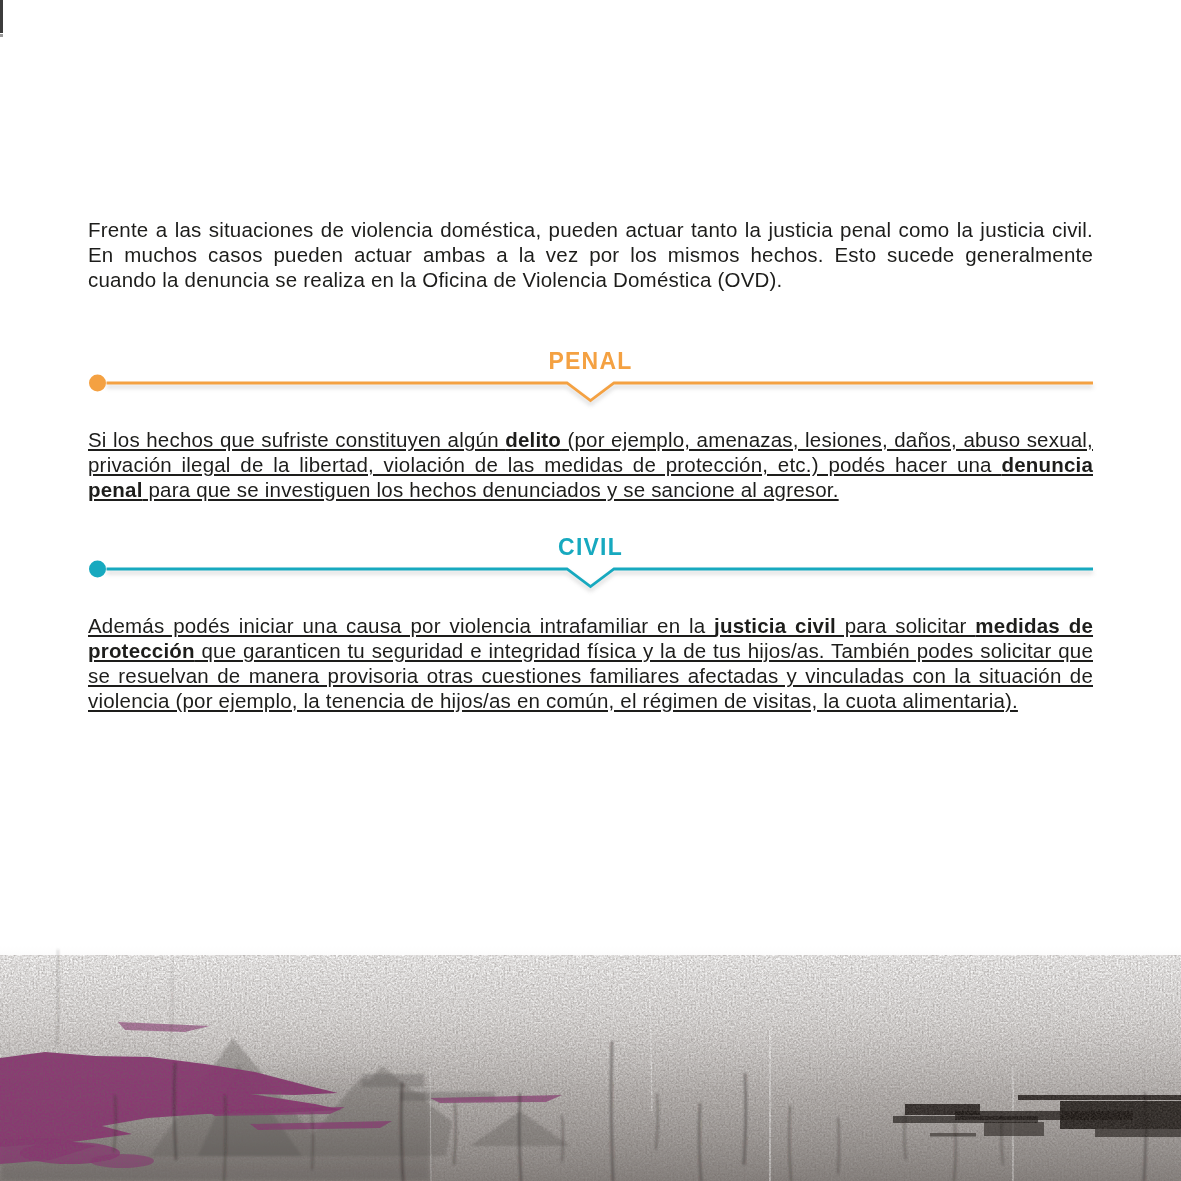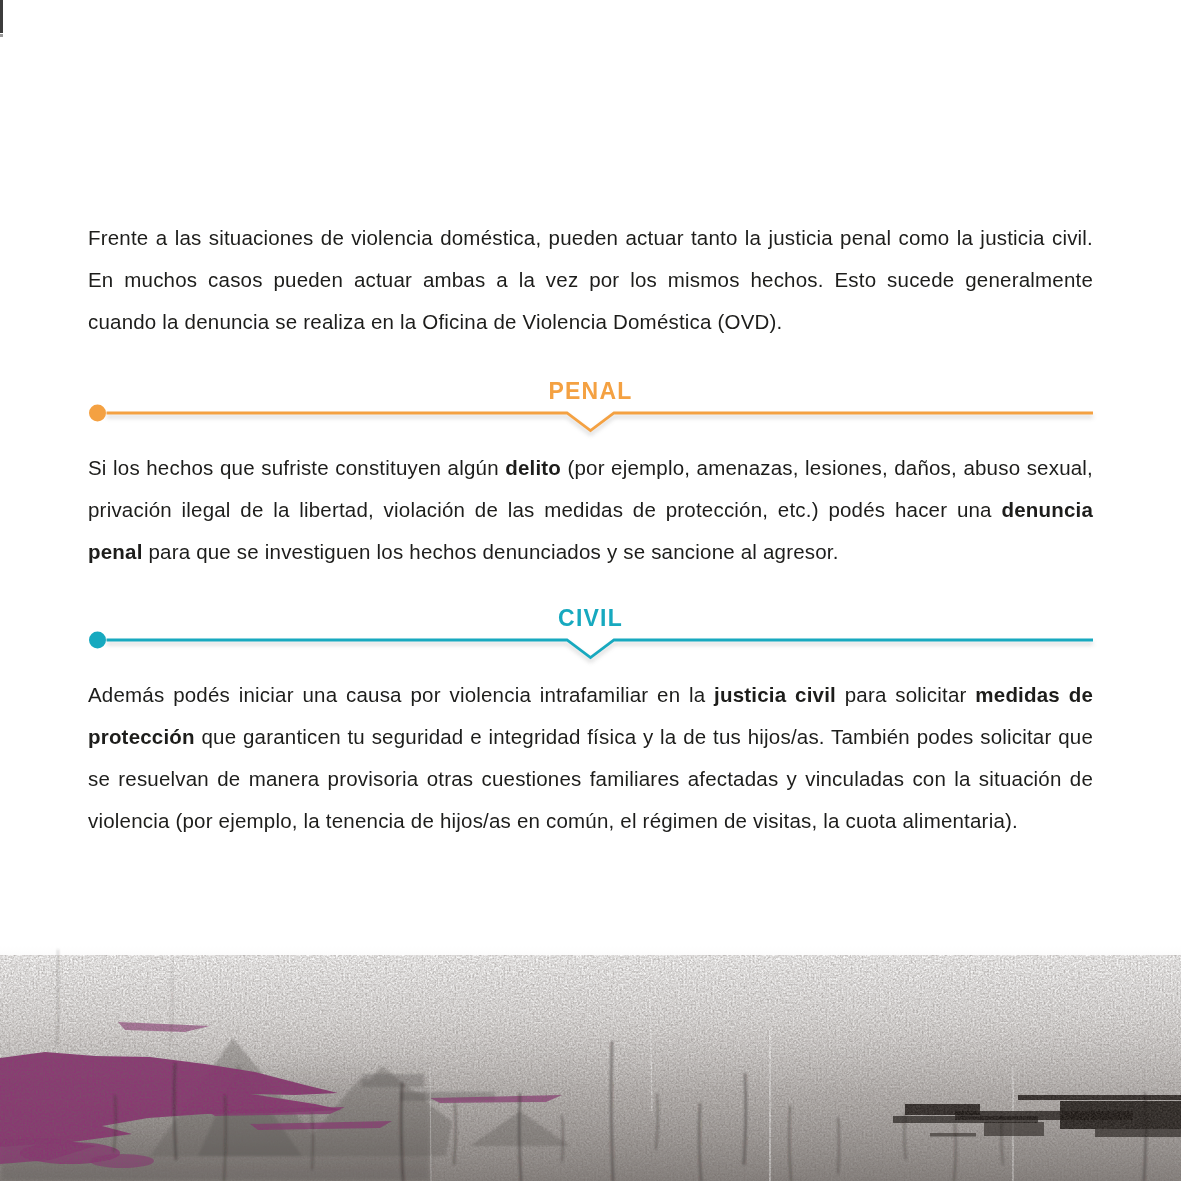--- a/index.html
+++ b/index.html
@@ -20,30 +20,30 @@
     color: var(--color-heading, #7e3189);
     font-size: 23px;
     line-height: 38px;
     font-weight: bold;
     text-align: justify;
     letter-spacing: 0.2px;
   }
 
   .para {
     font-size: 20.5px;
-    line-height: 42px;
+    line-height: 25px;
     text-align: justify;
     letter-spacing: 0.2px;
     color: var(--color-body, #1d1d1b);
   }
   .para b { font-weight: bold; }
   .para.intro { margin-top: 54px; }
-  .para.after-divider { margin-top: 6px; }
+  .para.after-divider { margin-top: 16px; text-decoration: underline; }
 
-  .divider { margin-top: 36px; }
+  .divider { margin-top: 57px; }
   .divider.civil { margin-top: 33px; }
   .divider-label {
     text-align: center;
     font-weight: bold;
     font-size: 23px;
     line-height: 24px;
     letter-spacing: 1.2px;
   }
   .divider.penal .divider-label { color: var(--color-penal, #f4a142); }
   .divider.civil .divider-label { color: var(--color-civil, #17a9bf); }

